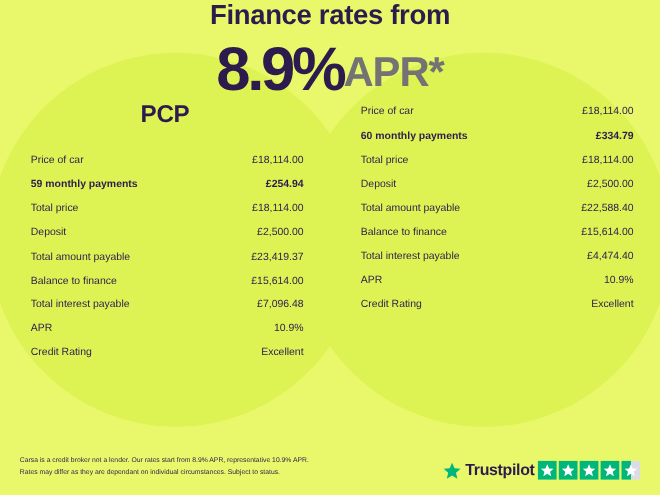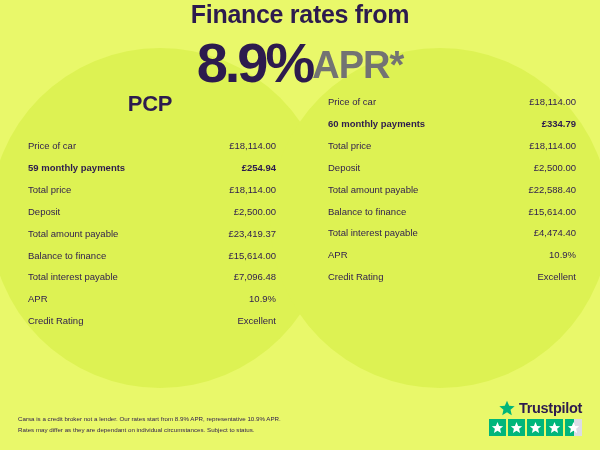--- a/index.html
+++ b/index.html
@@ -98,21 +98,21 @@
     justify-content: space-between;
   }
   .disclaimer {
     font-size: 6.2px;
     line-height: 1.75;
     color: #2d1b4e;
     max-width: 330px;
   }
   .trustpilot {
     display: flex;
-    flex-direction: column;
+    flex-direction: row;
     align-items: flex-end;
     gap: 3px;
   }
   .tp-top {
     display: flex;
     align-items: center;
     gap: 4px;
   }
   .tp-star {
     width: 16px; height: 16px;

